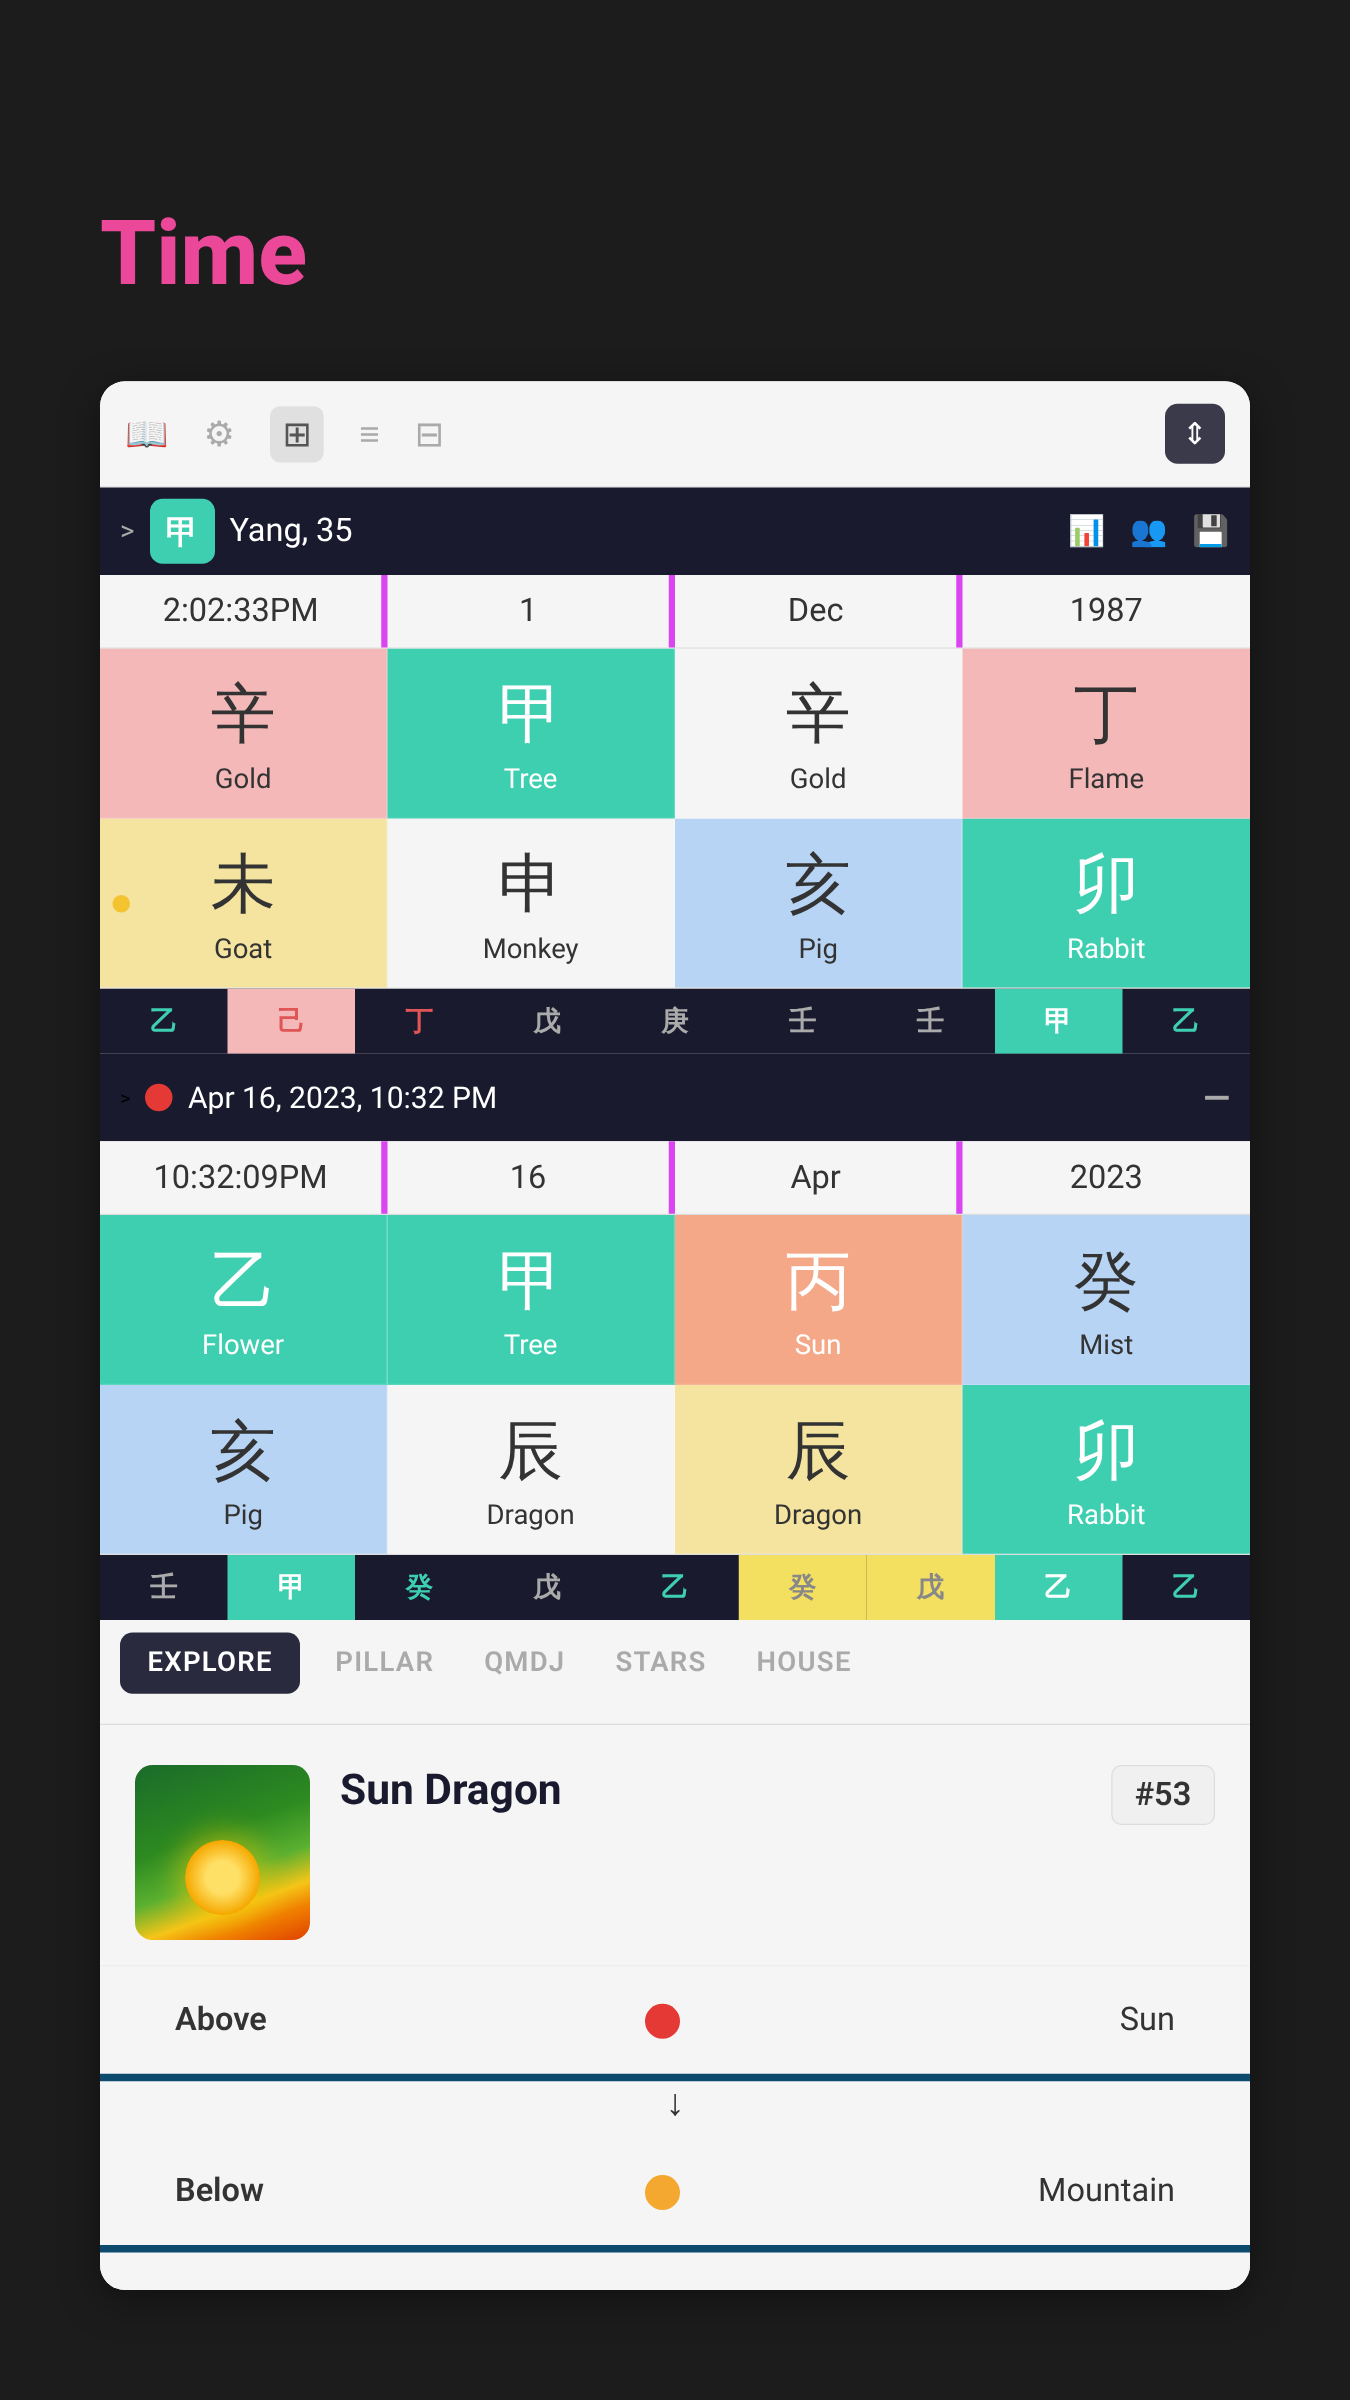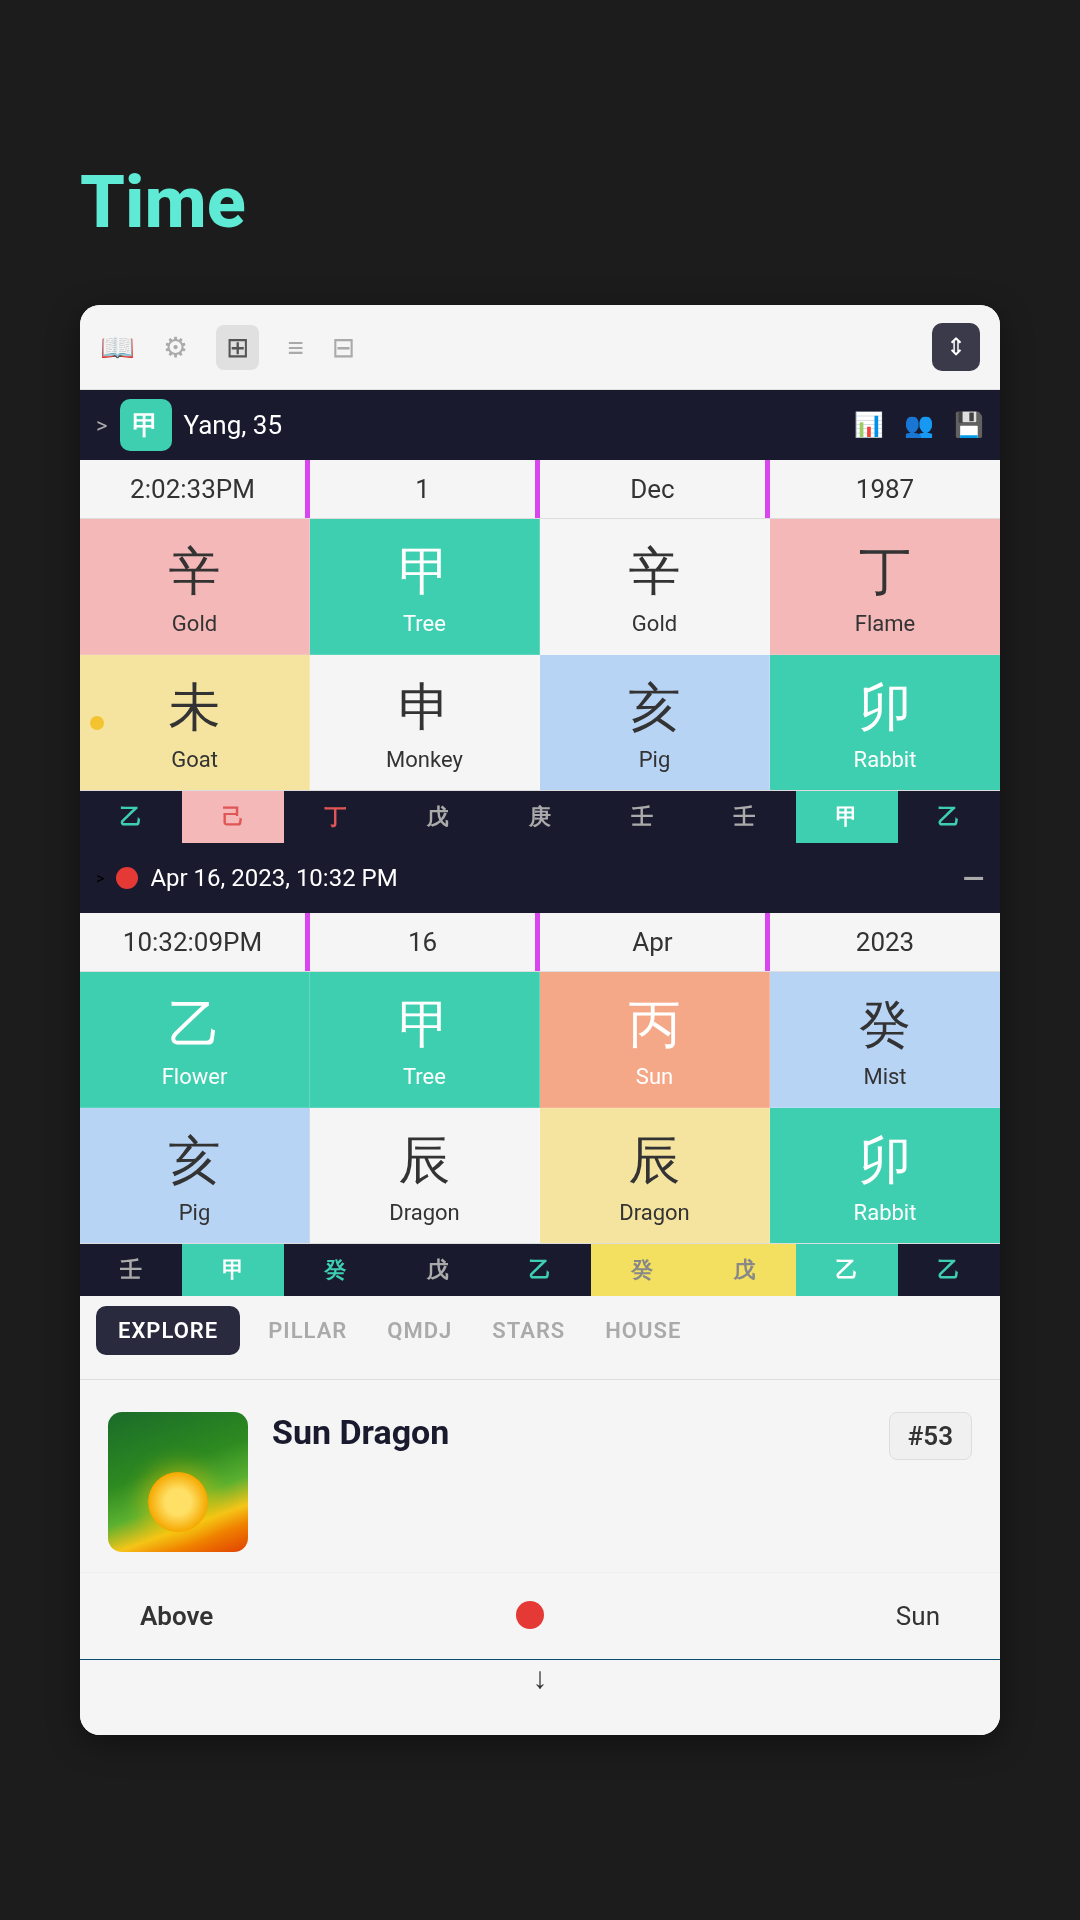--- a/index.html
+++ b/index.html
@@ -6,21 +6,21 @@
     * { box-sizing: border-box; margin: 0; padding: 0; }
     body {
       background: #1c1c1c;
       font-family: -apple-system, BlinkMacSystemFont, 'Segoe UI', Roboto, sans-serif;
       width: 1080px;
       min-height: 1920px;
       overflow-x: hidden;
     }
 
     .page-title {
-      color: #5eead4;
+      color: #ec4899;
       font-size: 72px;
       font-weight: 800;
       padding: 160px 106px 60px 80px;
     }
 
     .card {
       background: #f5f5f5;
       border-radius: 20px;
       margin: 0 80px;
       overflow: hidden;
@@ -304,23 +304,23 @@
       font-size: 26px;
       font-weight: 600;
       color: #333;
       white-space: nowrap;
       margin-left: 20px;
     }
 
     
     .relation-row {
       display: flex;
-      align-items: flex-start;
+      align-items: flex-end;
       padding: 28px 60px;
-      border-bottom: 1px solid #0c4a6e;
+      border-bottom: 6px solid #0c4a6e;
     }
     .relation-label {
       font-size: 26px;
       color: #333;
       width: 180px;
       font-weight: 600;
     }
     .relation-dot-area {
       flex: 1;
       display: flex;
@@ -525,16 +525,23 @@
       </div>
       <div class="relation-value">Sun</div>
     </div>
 
     <div style="display:flex;justify-content:center;padding:0 0 10px 0;">
       <div style="display:flex;flex-direction:column;align-items:center;gap:4px;">
         <span style="font-size:30px;color:#333;">↓</span>
       </div>
     </div>
 
+    <div class="relation-row">
+      <div class="relation-label">Below</div>
+      <div class="relation-dot-area">
+        <div class="dot-orange-large"></div>
+      </div>
+      <div class="relation-value">Mountain</div>
+    </div>
 
   </div>
 
 </div>
 
 </body></html>

